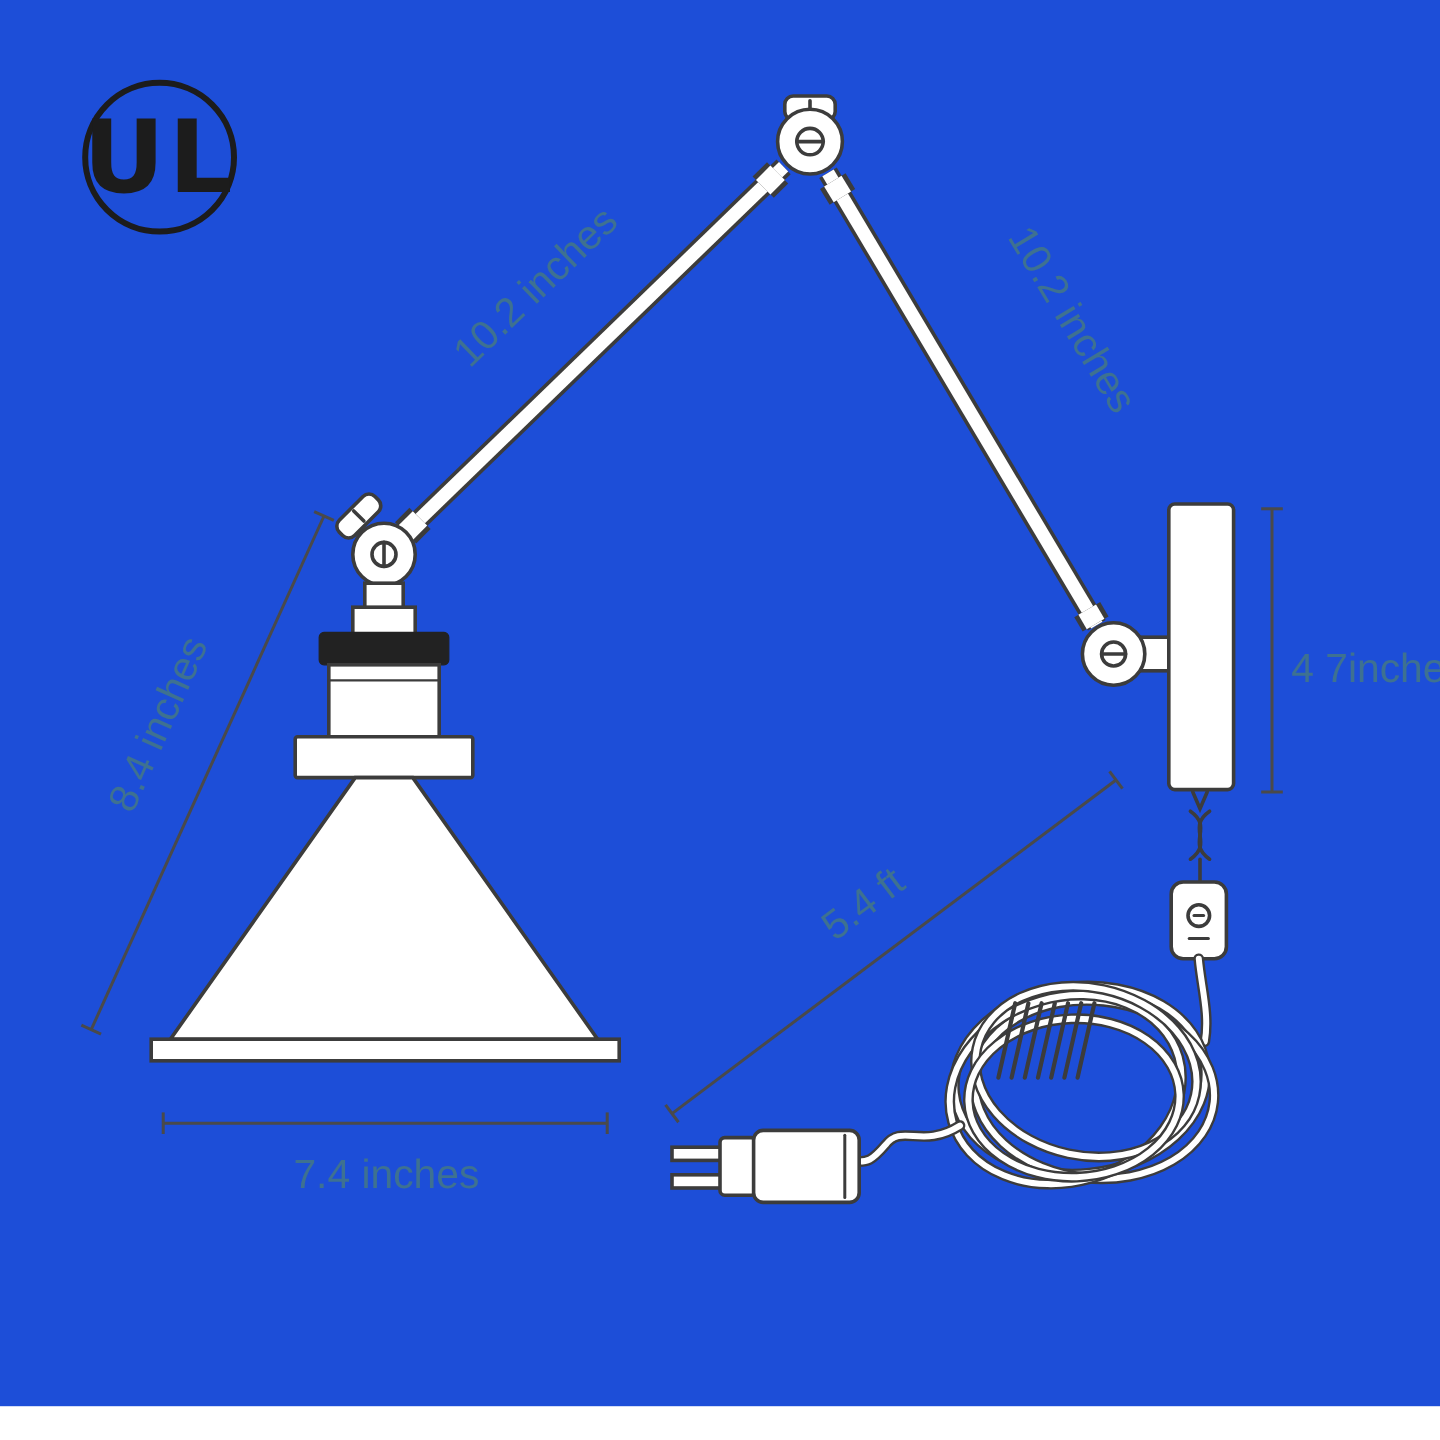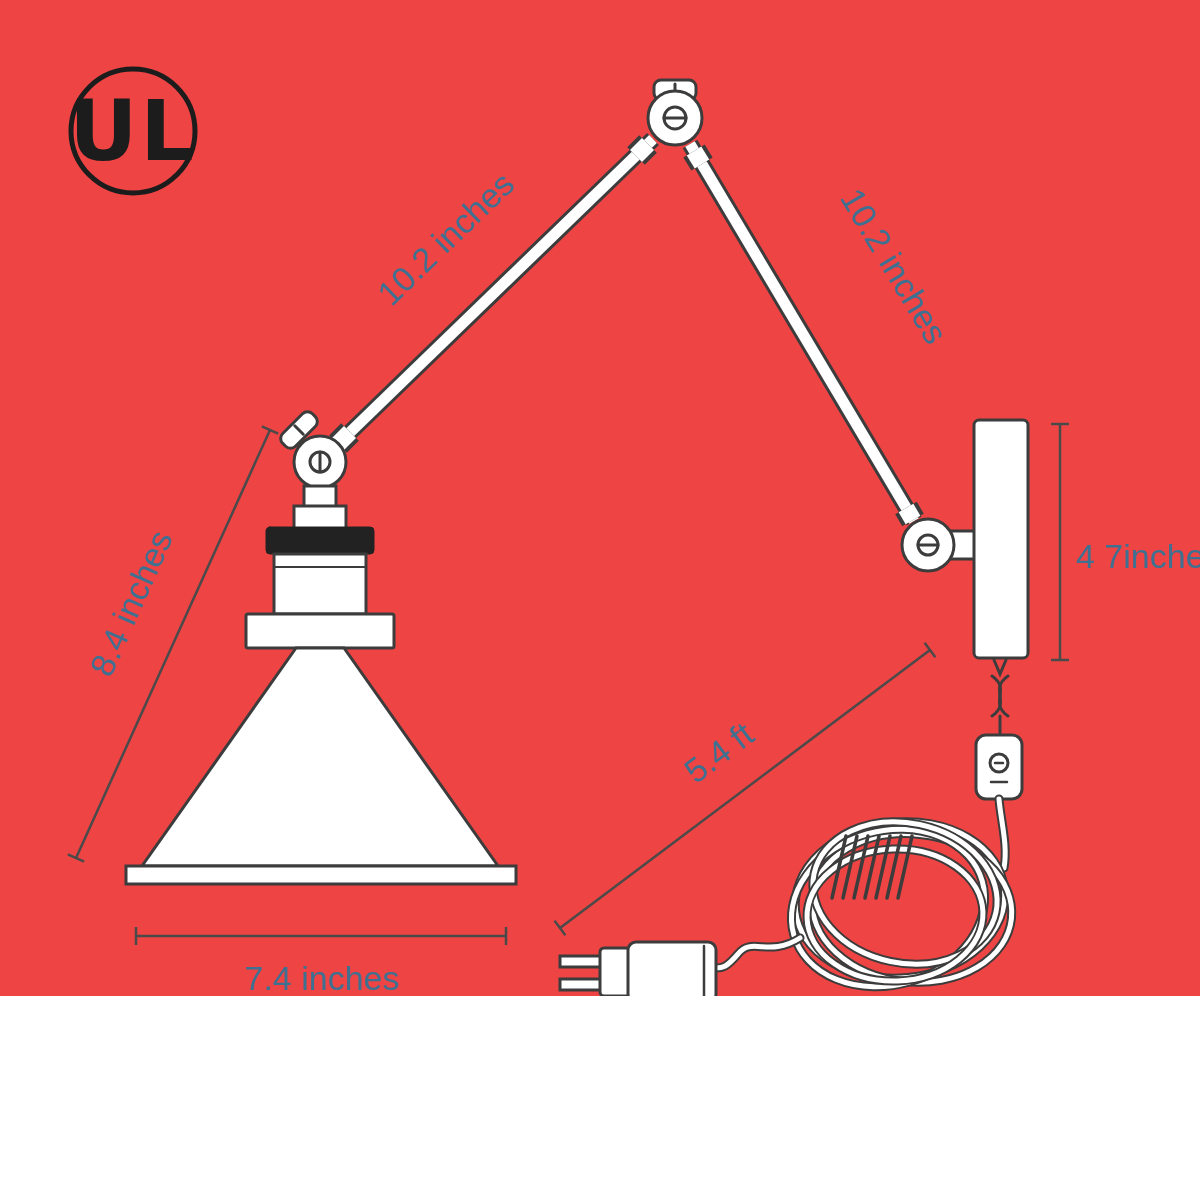--- a/index.html
+++ b/index.html
@@ -1,17 +1,17 @@
 <!DOCTYPE html>
 <html><head>
 <meta charset="utf-8">
 <style>
   html,body{margin:0;padding:0;background:#ffffff;}
   .canvas{
-    position:relative;width:1200px;height:996px;background:#ef4444;
+    position:relative;width:1200px;height:1172px;background:#1d4ed8;
     font-family:"Liberation Sans", sans-serif;overflow:hidden;
   }
   svg{display:block;}
   .outline{fill:#ffffff;stroke:#3c3c3c;stroke-width:3;}
   .stroke-only{fill:none;stroke:#3c3c3c;stroke-width:3;}
   .dimline{stroke:#4a4a4a;stroke-width:2.5;fill:none;}
   .dimlabel{fill:#3e7191;font-size:34px;font-family:"Liberation Sans", sans-serif;}
   .ul-text{fill:#1c1c1c;font-size:84px;font-weight:600;letter-spacing:3px;font-family:"DejaVu Sans", sans-serif;}
 </style>
 </head>

